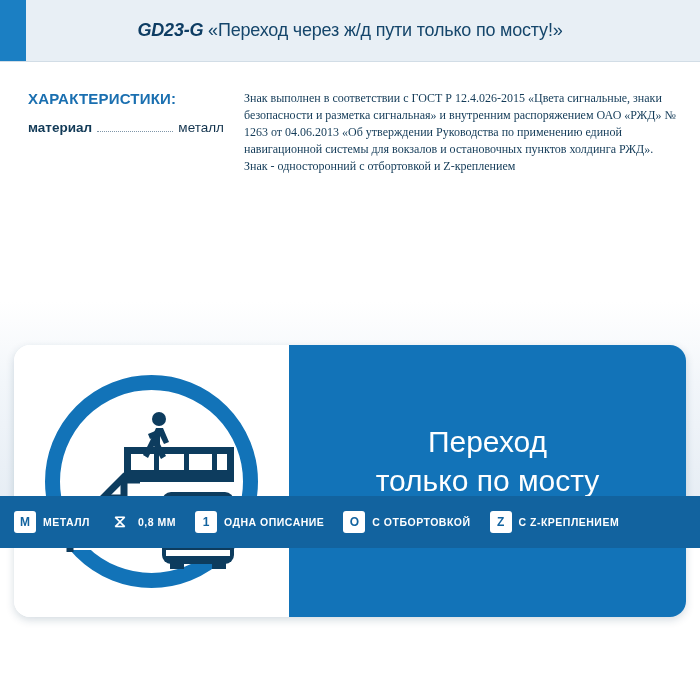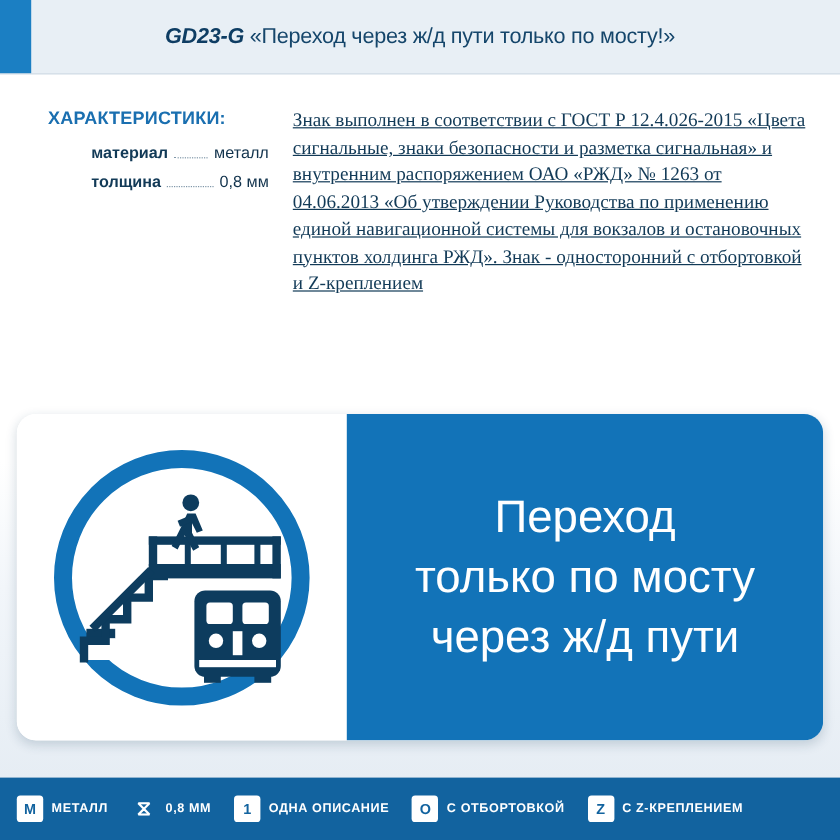--- a/index.html
+++ b/index.html
@@ -4,21 +4,21 @@
 <style>
   * { box-sizing: border-box; margin: 0; padding: 0; }
   body {
     width: 700px; height: 700px;
     font-family: "Liberation Sans", sans-serif;
     background: #ffffff;
     overflow: hidden;
   }
   .page {
     position: relative;
-    width: 700px; height: 700px;
+    width: 700px; height: 548px;
     background: linear-gradient(to bottom, #ffffff 0%, #ffffff 55%, #f2f6fa 70%, #e2eaf2 100%);
   }
 
   
   .header {
     position: relative;
     height: 62px;
     background: #e8eff5;
     border-bottom: 1px solid #d2dde6;
     display: flex;
@@ -50,44 +50,42 @@
   }
   .char-col { width: 200px; padding-left: 4px; }
   .desc-col { flex: 1; padding-left: 20px; }
 
   .col-title {
     color: #1a6fb0;
     font-weight: bold;
     font-size: 15px;
     margin-bottom: 13px;
     letter-spacing: 0.2px;
-    margin-left: 12px;
   }
   .char-row {
     display: flex;
     align-items: baseline;
     font-size: 13.5px;
     color: #12334d;
     margin-bottom: 9px;
   }
-  .char-key { font-weight: bold; color: #123a57; white-space: nowrap; margin-left: 48px; }
+  .char-key { font-weight: bold; color: #123a57; white-space: nowrap; }
   .char-dots {
     flex: 1;
     border-bottom: 1px dotted #7f96a8;
     margin: 0 5px 3px 5px;
     height: 1px;
   }
   .char-val { color: #12334d; white-space: nowrap; }
 
   .desc-text {
     font-family: "Liberation Serif", serif;
-    font-size: 16px;
+    font-size: 12px;
     line-height: 1.42;
     color: #123a57;
-    text-decoration: underline;
   }
 
   
   .sign-card {
     position: absolute;
     left: 14px; top: 345px;
     width: 672px; height: 272px;
     background: #ffffff;
     border-radius: 16px;
     overflow: hidden;
@@ -101,21 +99,21 @@
   }
   .sign-right {
     flex: 1;
     background: #1273b8;
     display: flex; flex-direction: column;
     align-items: center; justify-content: center;
     padding: 0 14px;
   }
   .sign-line {
     color: #ffffff;
-    font-size: 38px;
+    font-size: 30px;
     line-height: 1.32;
     white-space: nowrap;
     font-weight: normal;
   }
 
   
   .footer {
     position: absolute;
     left: 0; right: 0; bottom: 0;
     height: 52px;
@@ -162,25 +160,20 @@
   </div>
 
   <div class="info">
     <div class="char-col">
       <div class="col-title">ХАРАКТЕРИСТИКИ:</div>
 
       <div class="char-row">
         <span class="char-key">материал</span>
         <span class="char-dots"></span>
         <span class="char-val">металл</span>
-      </div>
-      <div class="char-row">
-        <span class="char-key">толщина</span>
-        <span class="char-dots"></span>
-        <span class="char-val">0,8 мм</span>
       </div>
     </div>
 
     <div class="desc-col">
       <div class="desc-text">Знак выполнен в соответствии с ГОСТ Р 12.4.026-2015 «Цвета сигнальные, знаки безопасности и разметка сигнальная» и внутренним распоряжением ОАО «РЖД» № 1263 от 04.06.2013 «Об утверждении Руководства по применению единой навигационной системы для вокзалов и остановочных пунктов холдинга РЖД». Знак - односторонний с отбортовкой и Z-креплением</div>
     </div>
   </div>
 
   <div class="sign-card">
     <div class="sign-left">

